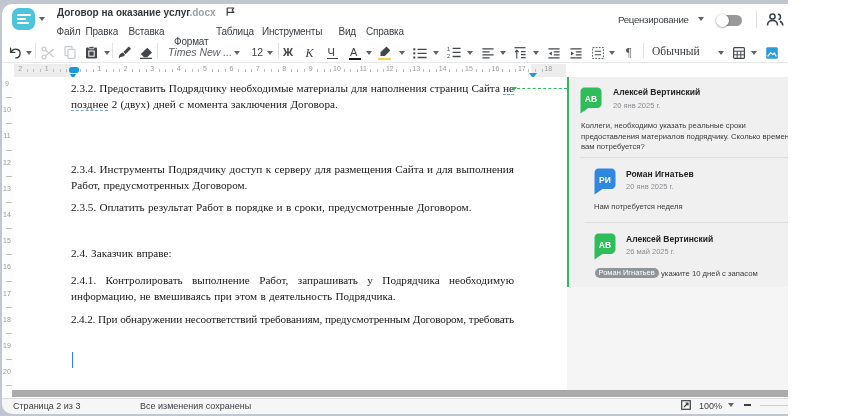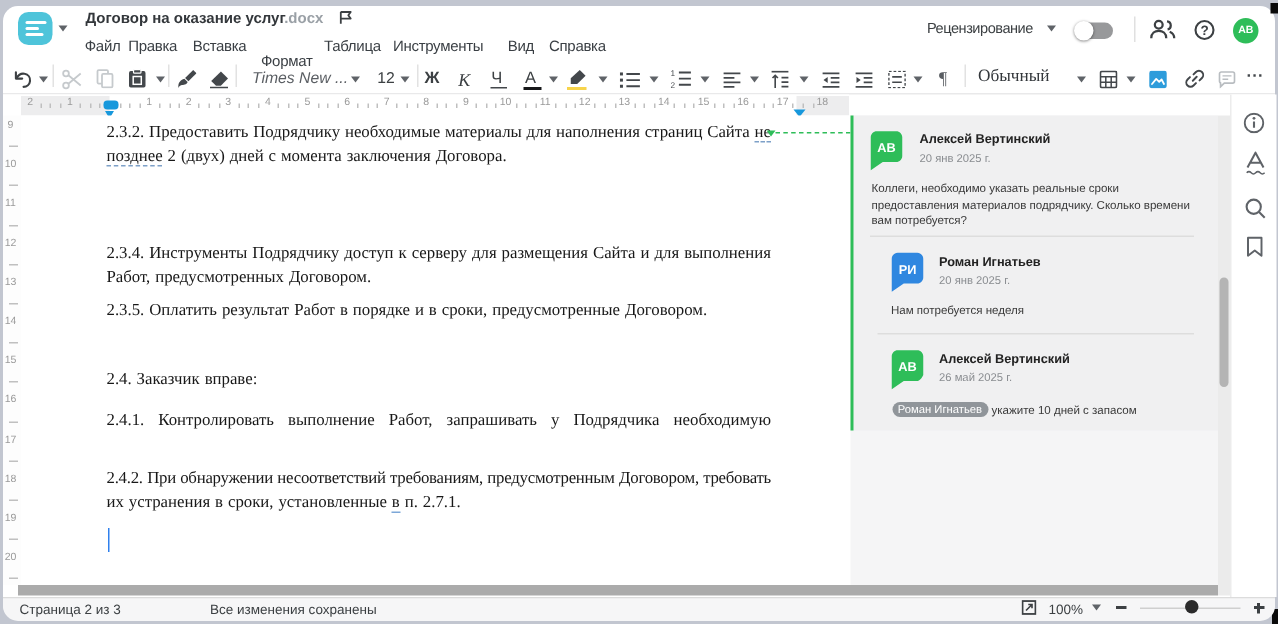--- a/index.html
+++ b/index.html
@@ -1,17 +1,17 @@
 <!DOCTYPE html>
 <html><head>
 <meta charset="utf-8">
 <style>
   html,body{margin:0;padding:0;}
   body{width:852px;height:416px;overflow:hidden;font-family:"Liberation Sans",sans-serif;}
-  #app{position:relative;width:852px;height:416px;background:#c2c6d0;overflow:hidden;}
+  #app{position:relative;width:788px;height:416px;background:#c2c6d0;overflow:hidden;}
   .abs{position:absolute;}
   #win{position:absolute;left:2px;top:4px;width:848px;height:409px;background:#fff;border-radius:10px;overflow:hidden;}
   .sep2{position:absolute;width:1px;background:#e2e2e2;top:43px;height:15px;}
   .car{display:inline-block;width:0;height:0;border-left:3.5px solid transparent;border-right:3.5px solid transparent;border-top:4px solid #5f6368;}
   .tbtxt{position:absolute;color:#3c4043;font-size:12px;top:44px;}
   .mi{color:#3a3f44;font-size:10px;letter-spacing:-0.2px;}
   .cmark{border-bottom:1.2px dashed #7da0c8;}
   .ws{word-spacing:0.5px;}
   svg{display:block;}
   .ic{position:absolute;}
@@ -316,24 +316,24 @@
       <div class="ws">Работ, предусмотренных Договором.</div>
     </div>
     <div style="position:absolute;top:123px;width:443px;">
       <div class="ws">2.3.5. Оплатить результат Работ в порядке и в сроки, предусмотренные Договором.</div>
     </div>
     <div style="position:absolute;top:169px;width:443px;">
       <div class="ws">2.4. Заказчик вправе:</div>
     </div>
     <div style="position:absolute;top:196px;width:443px;">
       <div style="text-align:justify;text-align-last:justify;">2.4.1. Контролировать выполнение Работ, запрашивать у Подрядчика необходимую</div>
+      <div class="ws">информацию, не вмешиваясь при этом в деятельность Подрядчика.</div>
     </div>
     <div style="position:absolute;top:235px;width:443px;">
       <div style="text-align:justify;text-align-last:justify;letter-spacing:-0.16px;">2.4.2. При обнаружении несоответствий требованиям, предусмотренным Договором, требовать</div>
-      <div class="ws">их устранения в сроки, установленные <span style="border-bottom:1.5px solid #7da7d8;">в</span> п. 2.7.1.</div>
     </div>
   </div>
 
   <div class="abs" style="left:71.5px;top:352px;width:1.5px;height:16px;background:#2f80ed;"></div>
 
   <div class="abs" style="left:517px;top:88px;width:50px;height:0;border-top:1.3px dashed #2ebd59;"></div>
   <div class="abs" style="left:510.5px;top:87.3px;width:0;height:0;border-left:3.2px solid transparent;border-right:3.2px solid transparent;border-top:4.5px solid #2ebd59;"></div>
 
   <div class="abs" style="left:12px;top:390px;width:800px;height:6.5px;background:#ababab;"></div>
 

